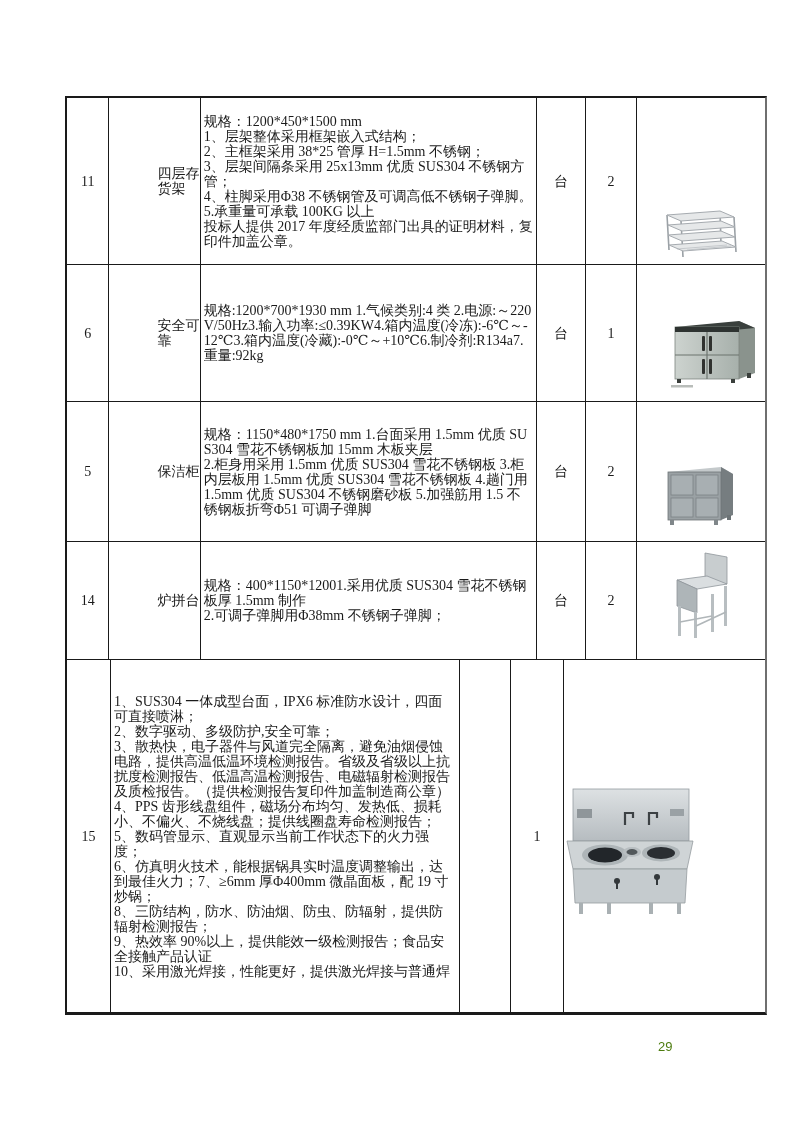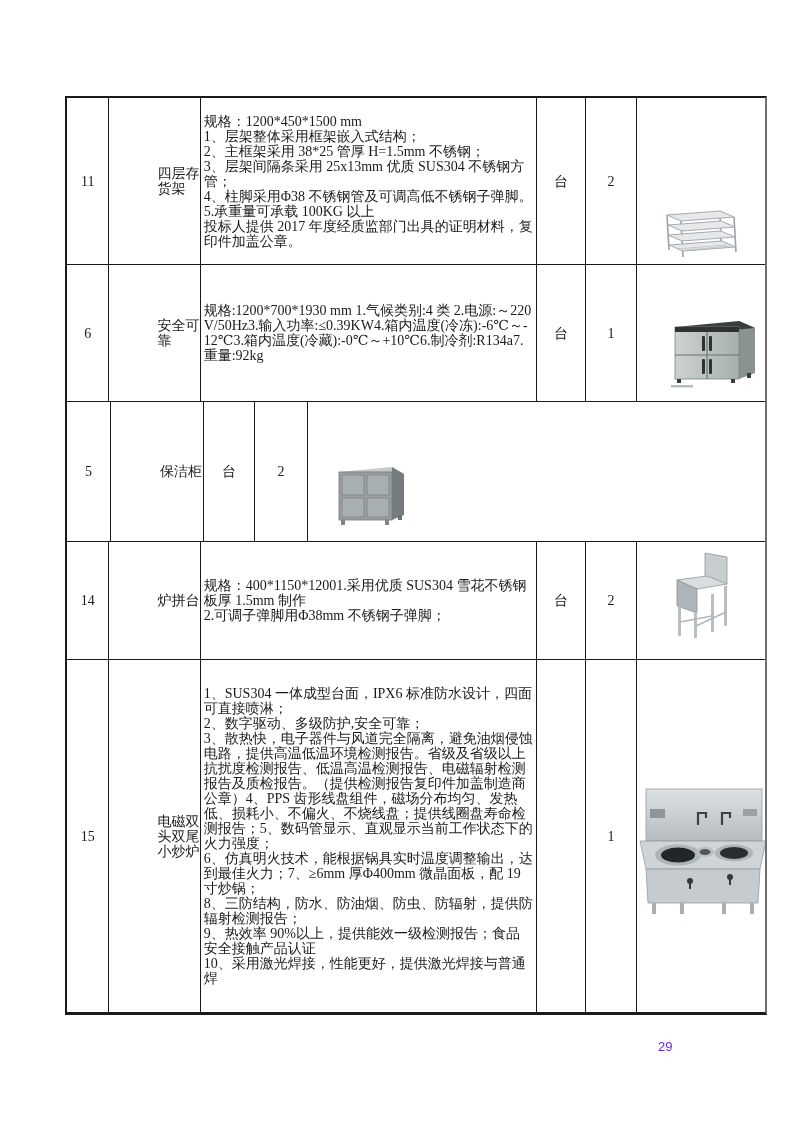--- a/index.html
+++ b/index.html
@@ -13,21 +13,21 @@
         display:flex;flex-direction:column;justify-content:center;font-size:14px;line-height:15px;}
   .cell:last-child{border-right:none;}
   .c-no{width:44px;text-align:center;align-items:center;}
   .c-name{width:45px;text-align:left;align-items:center;word-break:break-all;margin-left:48px;}
   .c-spec{width:349px;padding:0 3px;white-space:pre-wrap;word-break:break-all;text-align:left;}
   .c-unit{width:51px;text-align:center;align-items:center;}
   .c-qty{width:53px;text-align:center;align-items:center;}
   .c-img{width:133px;position:relative;justify-content:flex-start;}
   .img-wrap{position:absolute;}
   .page-number{position:absolute;left:658px;top:1039px;font-size:13px;
-               font-family:"Liberation Sans","DejaVu Sans",sans-serif;color:#6d28d9;}
+               font-family:"Liberation Sans","DejaVu Sans",sans-serif;color:#4d7c0f;}
   svg{display:block;}
 </style>
 </head>
 <body>
 
 <div class="doc-table">
 
   <div class="trow" style="height:167px">
     <div class="cell c-no">11</div>
     <div class="cell c-name">四层存货架</div>
@@ -93,20 +93,22 @@
           <rect x="78" y="58" width="4" height="5" fill="#3a3f3c"></rect>
           <rect x="2" y="70" width="22" height="2.5" fill="#b9bdba"></rect>
         </svg>
       </div>
     </div>
   </div>
 
   <div class="trow" style="height:140px">
     <div class="cell c-no">5</div>
     <div class="cell c-name">保洁柜</div>
+    <div class="cell c-spec">规格：1150*480*1750 mm 1.台面采用 1.5mm 优质 SUS304 雪花不锈钢板加 15mm 木板夹层
+2.柜身用采用 1.5mm 优质 SUS304 雪花不锈钢板 3.柜内层板用 1.5mm 优质 SUS304 雪花不锈钢板 4.趟门用 1.5mm 优质 SUS304 不锈钢磨砂板 5.加强筋用 1.5 不锈钢板折弯Φ51 可调子弹脚</div>
     <div class="cell c-unit">台</div>
     <div class="cell c-qty">2</div>
     <div class="cell c-img">
       <div class="img-wrap" style="left:27px;top:61px">
         <svg width="74" height="64" viewBox="0 0 74 64">
           <polygon points="4,9 57,4 69,11 16,15" fill="#c4c9cb"></polygon>
           <polygon points="57,4 69,11 69,52 57,57" fill="#767d80"></polygon>
           <rect x="4" y="9" width="53" height="48" fill="#9aa1a4" stroke="#6e7477" stroke-width="0.8"></rect>
           <g fill="#a8afb2" stroke="#7c8285" stroke-width="0.8">
             <rect x="7" y="12" width="22" height="20"></rect>
@@ -145,21 +147,20 @@
             <line x1="7" y1="72" x2="39" y2="66"></line>
               <line x1="23" y1="76" x2="53" y2="62"></line>
           </g>
         </svg>
       </div>
     </div>
   </div>
 
   <div class="trow" style="height:352px">
     <div class="cell c-no">15</div>
-    <div class="cell c-name">电磁双头双尾小炒炉</div>
     <div class="cell c-spec">1、SUS304 一体成型台面，IPX6 标准防水设计，四面可直接喷淋；
 2、数字驱动、多级防护,安全可靠；
 3、散热快，电子器件与风道完全隔离，避免油烟侵蚀电路，提供高温低温环境检测报告。省级及省级以上抗扰度检测报告、低温高温检测报告、电磁辐射检测报告及质检报告。（提供检测报告复印件加盖制造商公章）4、PPS 齿形线盘组件，磁场分布均匀、发热低、损耗小、不偏火、不烧线盘；提供线圈盘寿命检测报告；5、数码管显示、直观显示当前工作状态下的火力强度；
 6、仿真明火技术，能根据锅具实时温度调整输出，达到最佳火力；7、≥6mm 厚Φ400mm 微晶面板，配 19 寸炒锅；
 8、三防结构，防水、防油烟、防虫、防辐射，提供防辐射检测报告；
 9、热效率 90%以上，提供能效一级检测报告；食品安全接触产品认证
 10、采用激光焊接，性能更好，提供激光焊接与普通焊</div>
     <div class="cell c-unit"></div>
     <div class="cell c-qty">1</div>
     <div class="cell c-img">

